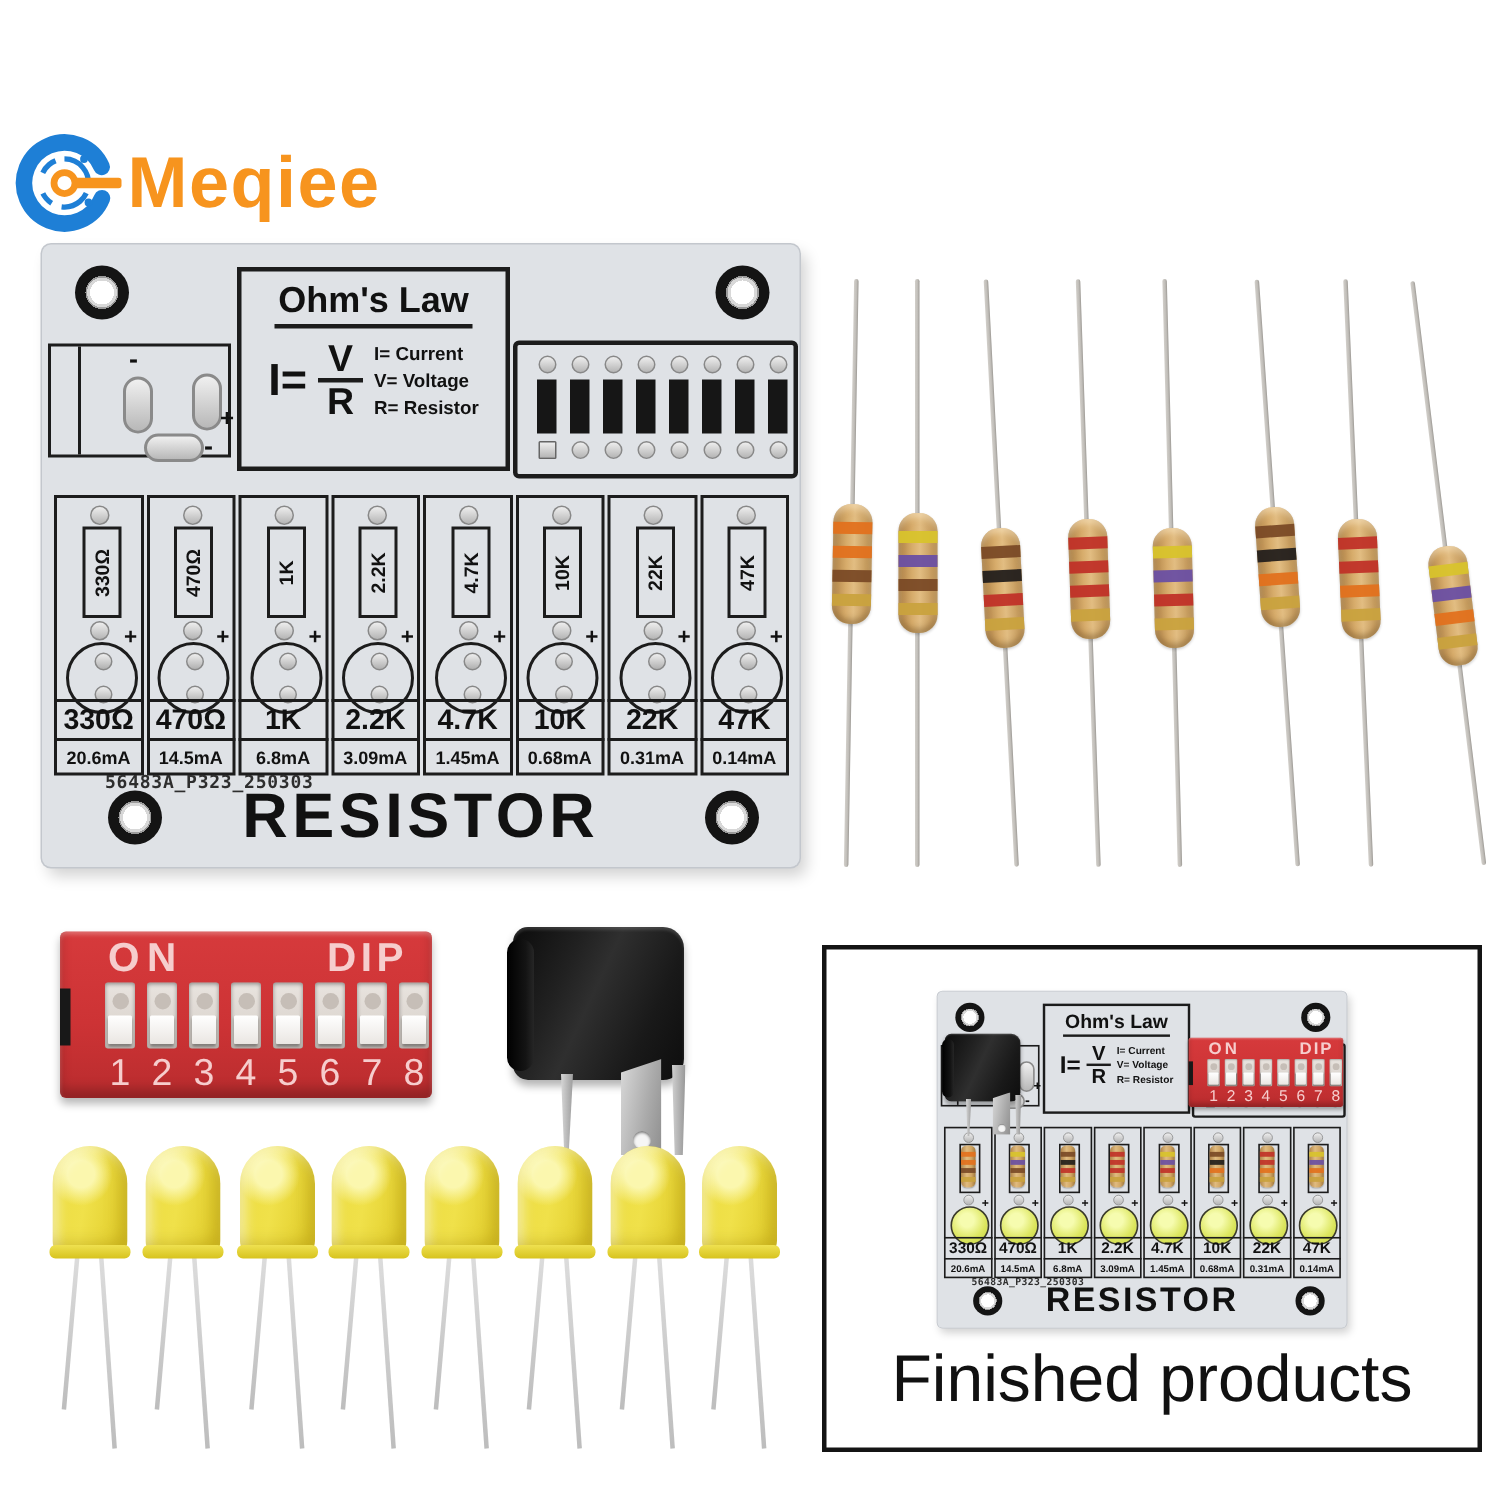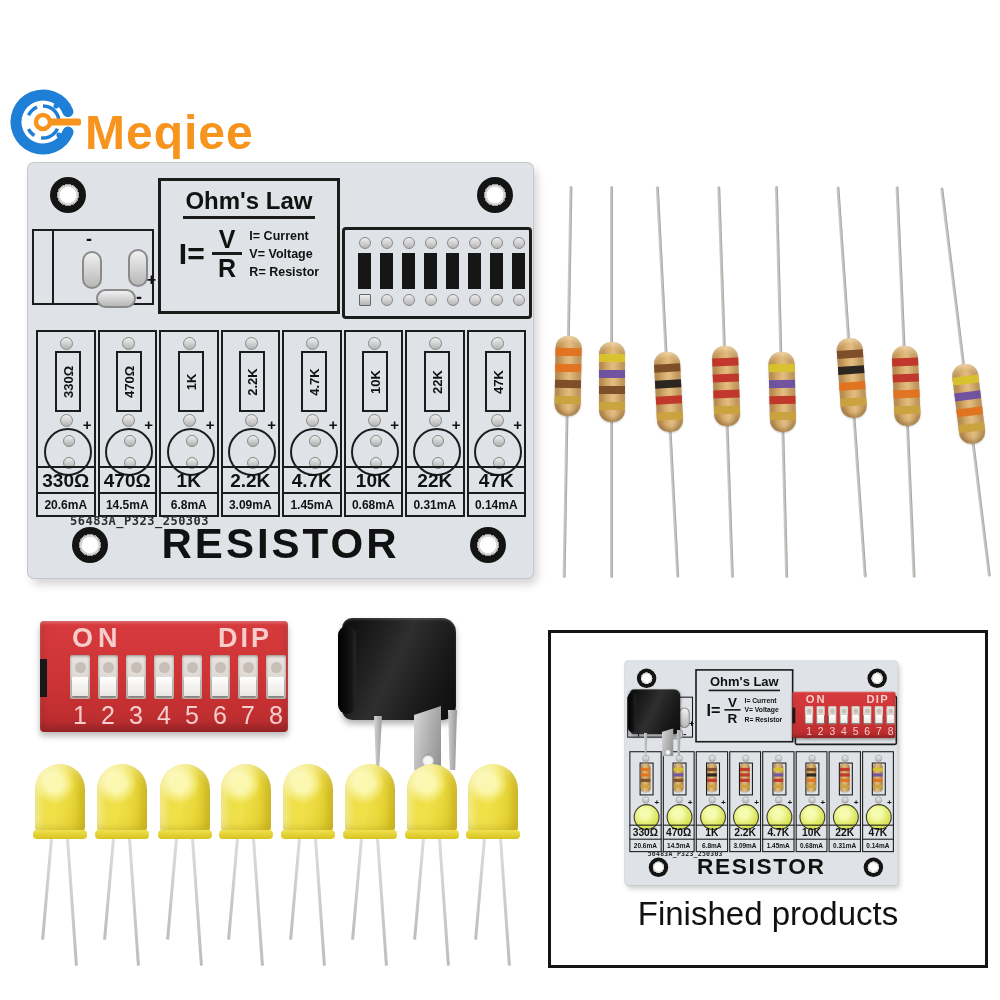--- a/index.html
+++ b/index.html
@@ -2,21 +2,21 @@
 <html style="--brand_blue: #1E7FD6; --brand_orange: #F7941E; --pcb_gray: #DFE2E6; --silkscreen_black: #1C1C1C; --dip_red: #D63A3C; --dip_text_pink: #F6CDCD; --led_yellow: #F0E14A; --mounted_led_green: #DCE65F; --resistor_body_tan: #D7AC6B; --lead_silver: #C0BDB8; --title_black: #111111;"><head>
 <meta charset="utf-8">
 <style>
   html,body{margin:0;padding:0;background:#fff;}
   .canvas{position:relative;width:1000px;height:1000px;background:#fff;overflow:hidden;
           font-family:"Liberation Sans",sans-serif;color:#111;}
 
   
   .title{position:absolute;top:22px;left:0;width:100%;text-align:center;
          font-size:70px;font-weight:700;letter-spacing:-1px;color:var(--title_black,#111);}
-  .brand{position:absolute;left:6px;top:84px;display:flex;align-items:flex-end;gap:3px;}
+  .brand{position:absolute;left:6px;top:84px;display:flex;align-items:center;gap:3px;}
   .brand-icon{width:76px;height:76px;}
   .brand-name{font-size:48px;font-weight:700;color:var(--brand_orange,#F7941E);letter-spacing:1px;}
 
   
   .board-slot-main{position:absolute;left:28px;top:163px;}
   .pcb{position:relative;width:505px;height:415px;background:var(--pcb_gray,#DFE2E6);
        border-radius:6px;box-shadow:0 0 0 1px #c3c7cd, 4px 6px 10px rgba(0,0,0,.18);}
   .hole{position:absolute;width:36px;height:36px;border-radius:50%;
         background:radial-gradient(circle at 50% 50%, #ffffff 0 8px, #d8d8d8 8px 10px, #9a9a9a 10px 11px, #141414 11px 18px);}
   .hole-tl{left:22px;top:14px;} .hole-tr{left:449px;top:14px;}
@@ -153,21 +153,21 @@
             box-shadow:inset -5px -7px 10px rgba(150,120,0,.35), inset 4px 4px 8px rgba(255,255,235,.55);}
   .led-flange{position:absolute;left:0;top:66px;width:54px;height:9px;border-radius:4px;
               background:linear-gradient(#efe150,#d7c31e);}
 
   
   .inset{position:absolute;left:548px;top:630px;width:440px;height:338px;background:#fff;
          border:3px solid #141414;box-sizing:border-box;}
   .inset-board-scaler{position:absolute;left:74px;top:28px;width:505px;height:415px;
                       transform:scale(0.54);transform-origin:0 0;}
   .inset-caption{position:absolute;left:0;width:100%;top:262px;text-align:center;
-                 font-size:33px;font-weight:400;color:#111;}
+                 font-size:44px;font-weight:400;color:#111;}
 </style>
 </head>
 <body>
 
 <div class="canvas">
 
 
   <div class="brand">
     <svg class="brand-icon" viewBox="0 0 76 76">
       <circle cx="37" cy="38" r="27" fill="none" stroke="#1E7FD6" stroke-width="11" stroke-dasharray="148 22" stroke-linecap="round" transform="rotate(22 37 38)"></circle>

